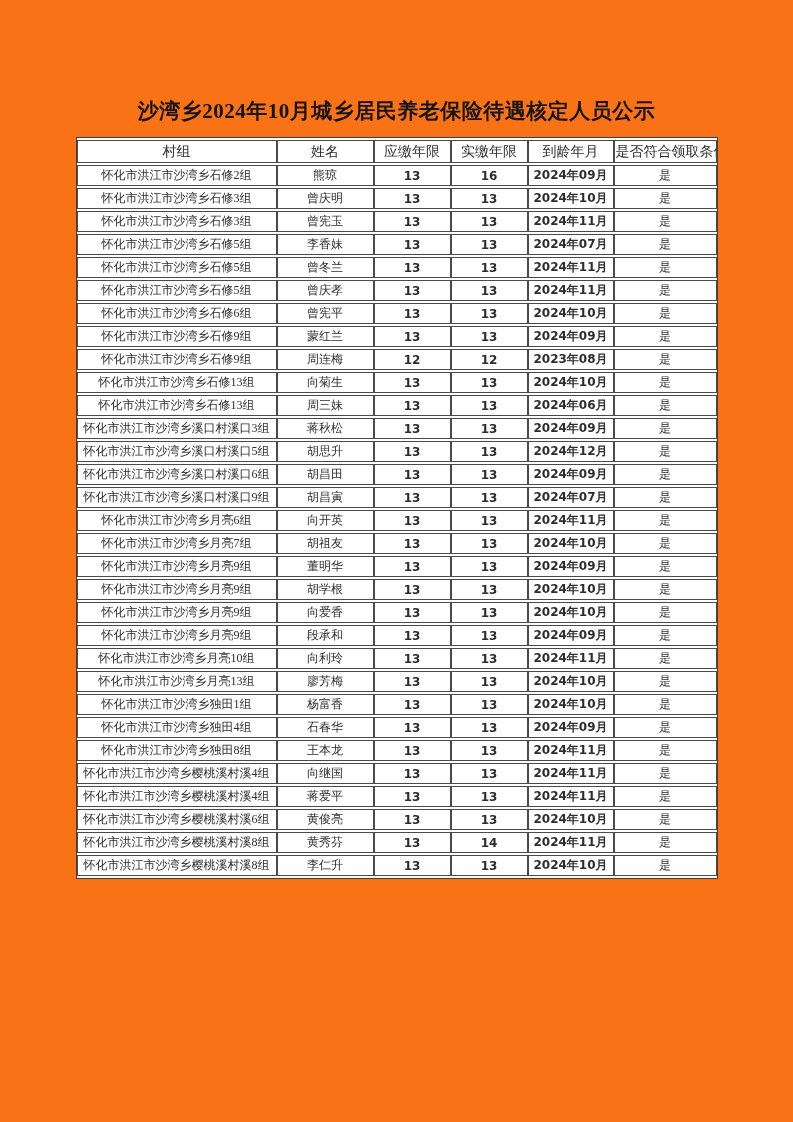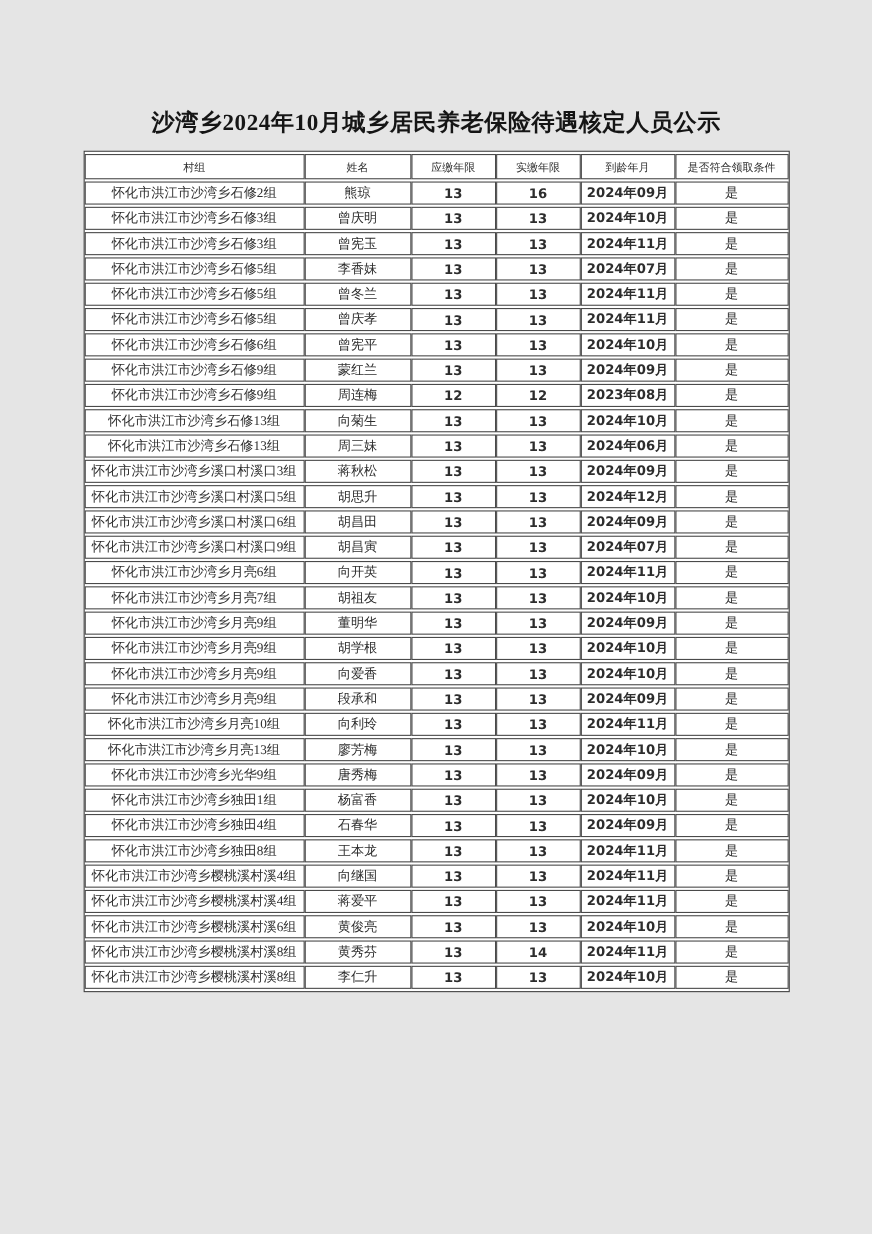--- a/index.html
+++ b/index.html
@@ -11,21 +11,21 @@
     width: 793px;
     height: 1122px;
     font-family: "Liberation Serif", serif;
     color: #2d2d2d;
     overflow: hidden;
   }
   .page {
     position: relative;
     width: 793px;
     height: 1122px;
-    background: #e5e5e5;
+    background: #f97316;
   }
   .doc-title {
     margin: 0;
     padding-top: 96px;
     text-align: center;
     font-size: 21px;
     line-height: 30px;
     font-weight: bold;
     color: #151515;
     letter-spacing: 0.5px;
@@ -48,21 +48,21 @@
   table.notice td {
     border: 1px solid #4a4a4a;
     text-align: center;
     vertical-align: middle;
     white-space: nowrap;
     overflow: hidden;
     padding: 0 1px;
   }
   table.notice th {
     height: 21px;
-    font-size: 10px;
+    font-size: 14px;
     font-weight: normal;
     color: #2d2d2d;
   }
   table.notice td {
     height: 19px;
     font-size: 12px;
     color: #2d2d2d;
   }
   td.village { font-size: 11.5px; margin-left: 28px; }
   td.num {
@@ -285,28 +285,20 @@
           </tr>
           <tr>
             <td class="village">怀化市洪江市沙湾乡月亮13组</td>
             <td class="name">廖芳梅</td>
             <td class="num">13</td>
             <td class="num">13</td>
             <td class="date">2024年10月</td>
             <td class="eligible">是</td>
           </tr>
           <tr>
-            <td class="village">怀化市洪江市沙湾乡光华9组</td>
-            <td class="name">唐秀梅</td>
-            <td class="num">13</td>
-            <td class="num">13</td>
-            <td class="date">2024年09月</td>
-            <td class="eligible">是</td>
-          </tr>
-          <tr>
             <td class="village">怀化市洪江市沙湾乡独田1组</td>
             <td class="name">杨富香</td>
             <td class="num">13</td>
             <td class="num">13</td>
             <td class="date">2024年10月</td>
             <td class="eligible">是</td>
           </tr>
           <tr>
             <td class="village">怀化市洪江市沙湾乡独田4组</td>
             <td class="name">石春华</td>

